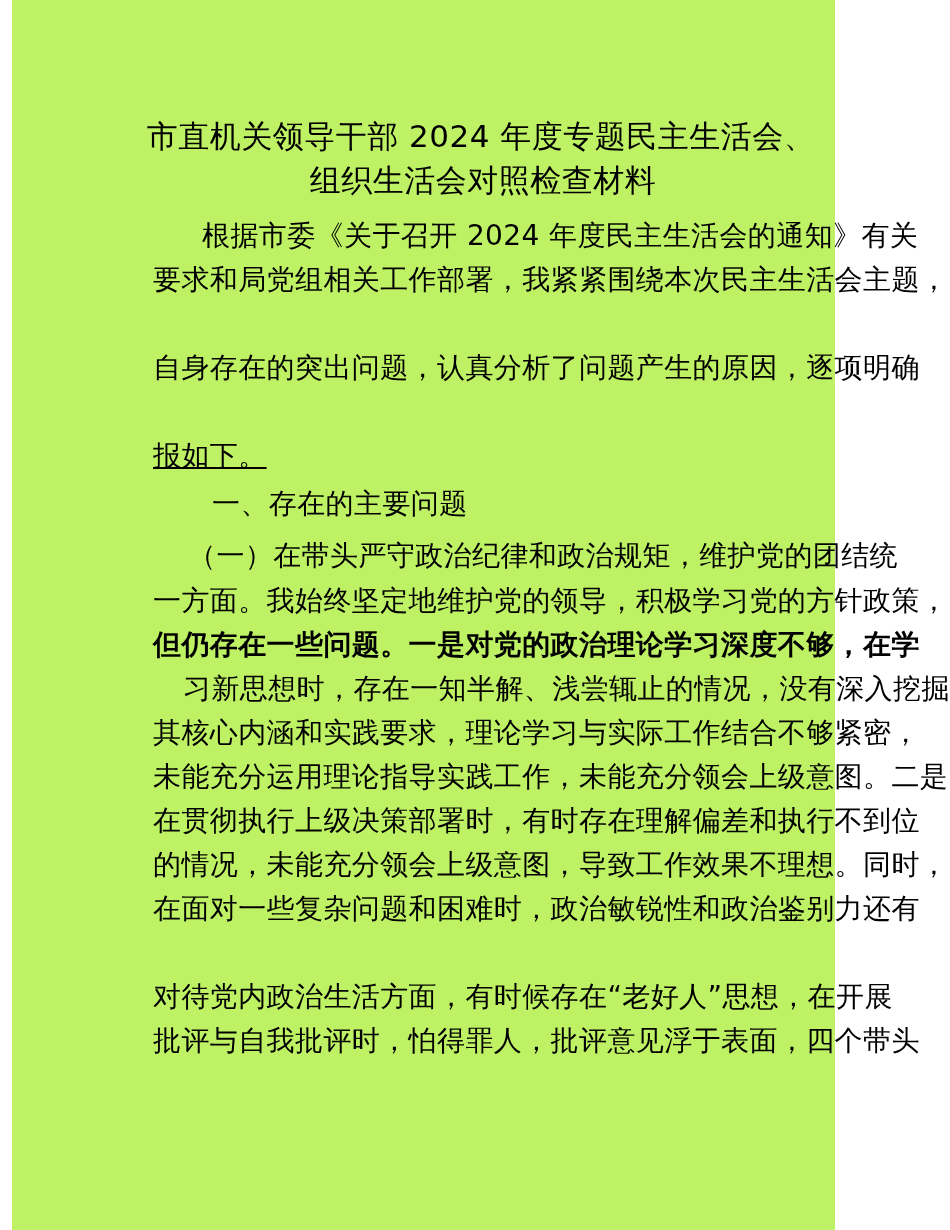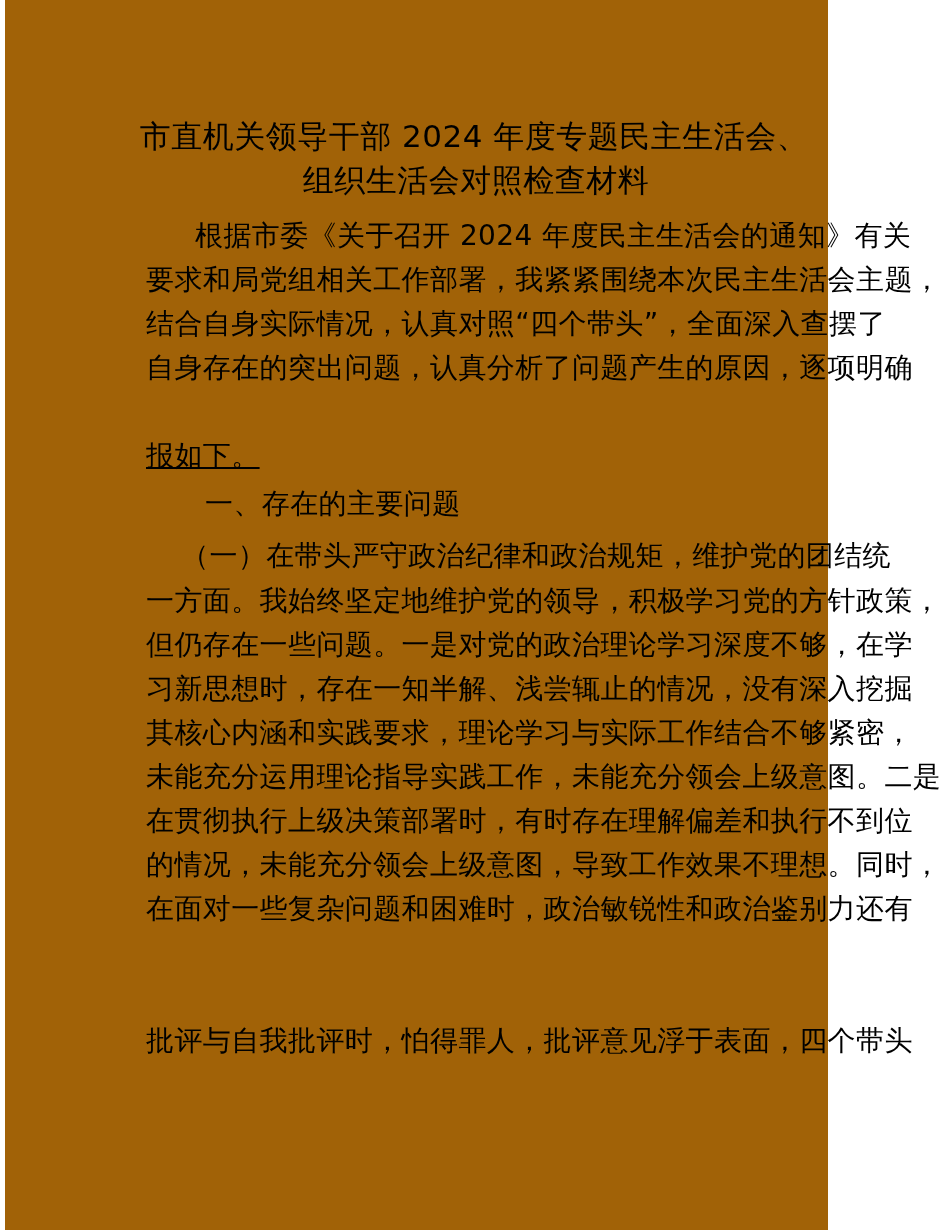--- a/index.html
+++ b/index.html
@@ -10,25 +10,25 @@
     body {
       width: 950px;
       height: 1230px;
       position: relative;
       overflow: hidden;
       font-family: "DejaVu Sans", "Liberation Sans", sans-serif;
       color: #000000;
     }
     .page {
       position: absolute;
-      left: 5px;
+      left: 12px;
       top: 0;
       width: 823px;
       height: 1230px;
-      background: #a16207;
+      background: #bef264;
     }
     .title {
       position: absolute;
       left: 0;
       width: 950px;
       text-align: center;
       font-size: 31px;
       line-height: 40px;
       letter-spacing: 0.5px;
       white-space: nowrap;
@@ -50,30 +50,30 @@
 </head>
 <body>
 
 <div class="page">
 
   <div class="title title-line-1">市直机关领导干部 2024 年度专题民主生活会、</div>
   <div class="title title-line-2">组织生活会对照检查材料</div>
 
   <div class="line indent" style="top:221px;">根据市委《关于召开 2024 年度民主生活会的通知》有关</div>
   <div class="line" style="top:265px;">要求和局党组相关工作部署，我紧紧围绕本次民主生活会主题，</div>
-  <div class="line" style="top:309px;">结合自身实际情况，认真对照“四个带头”，全面深入查摆了</div>
   <div class="line" style="top:353px;">自身存在的突出问题，认真分析了问题产生的原因，逐项明确</div>
   <div class="line" style="top:441px;text-decoration:underline;">报如下。</div>
 
   <div class="line heading-indent" style="top:489px;margin-left:10px;">一、存在的主要问题</div>
 
   <div class="line" style="top:541px; left:176px;">（一）在带头严守政治纪律和政治规矩，维护党的团结统</div>
   <div class="line" style="top:586px;">一方面。我始终坚定地维护党的领导，积极学习党的方针政策，</div>
-  <div class="line" style="top:630px;">但仍存在一些问题。一是对党的政治理论学习深度不够，在学</div>
-  <div class="line" style="top:674px;">习新思想时，存在一知半解、浅尝辄止的情况，没有深入挖掘</div>
+  <div class="line" style="top:630px;font-weight:bold;">但仍存在一些问题。一是对党的政治理论学习深度不够，在学</div>
+  <div class="line" style="top:674px;margin-left:30px;">习新思想时，存在一知半解、浅尝辄止的情况，没有深入挖掘</div>
   <div class="line" style="top:718px;">其核心内涵和实践要求，理论学习与实际工作结合不够紧密，</div>
   <div class="line" style="top:762px;">未能充分运用理论指导实践工作，未能充分领会上级意图。二是</div>
   <div class="line" style="top:806px;">在贯彻执行上级决策部署时，有时存在理解偏差和执行不到位</div>
   <div class="line" style="top:850px;">的情况，未能充分领会上级意图，导致工作效果不理想。同时，</div>
   <div class="line" style="top:894px;">在面对一些复杂问题和困难时，政治敏锐性和政治鉴别力还有</div>
+  <div class="line" style="top:982px;">对待党内政治生活方面，有时候存在“老好人”思想，在开展</div>
   <div class="line" style="top:1026px;">批评与自我批评时，怕得罪人，批评意见浮于表面，四个带头</div>
 
 </div>
 
 </body></html>

